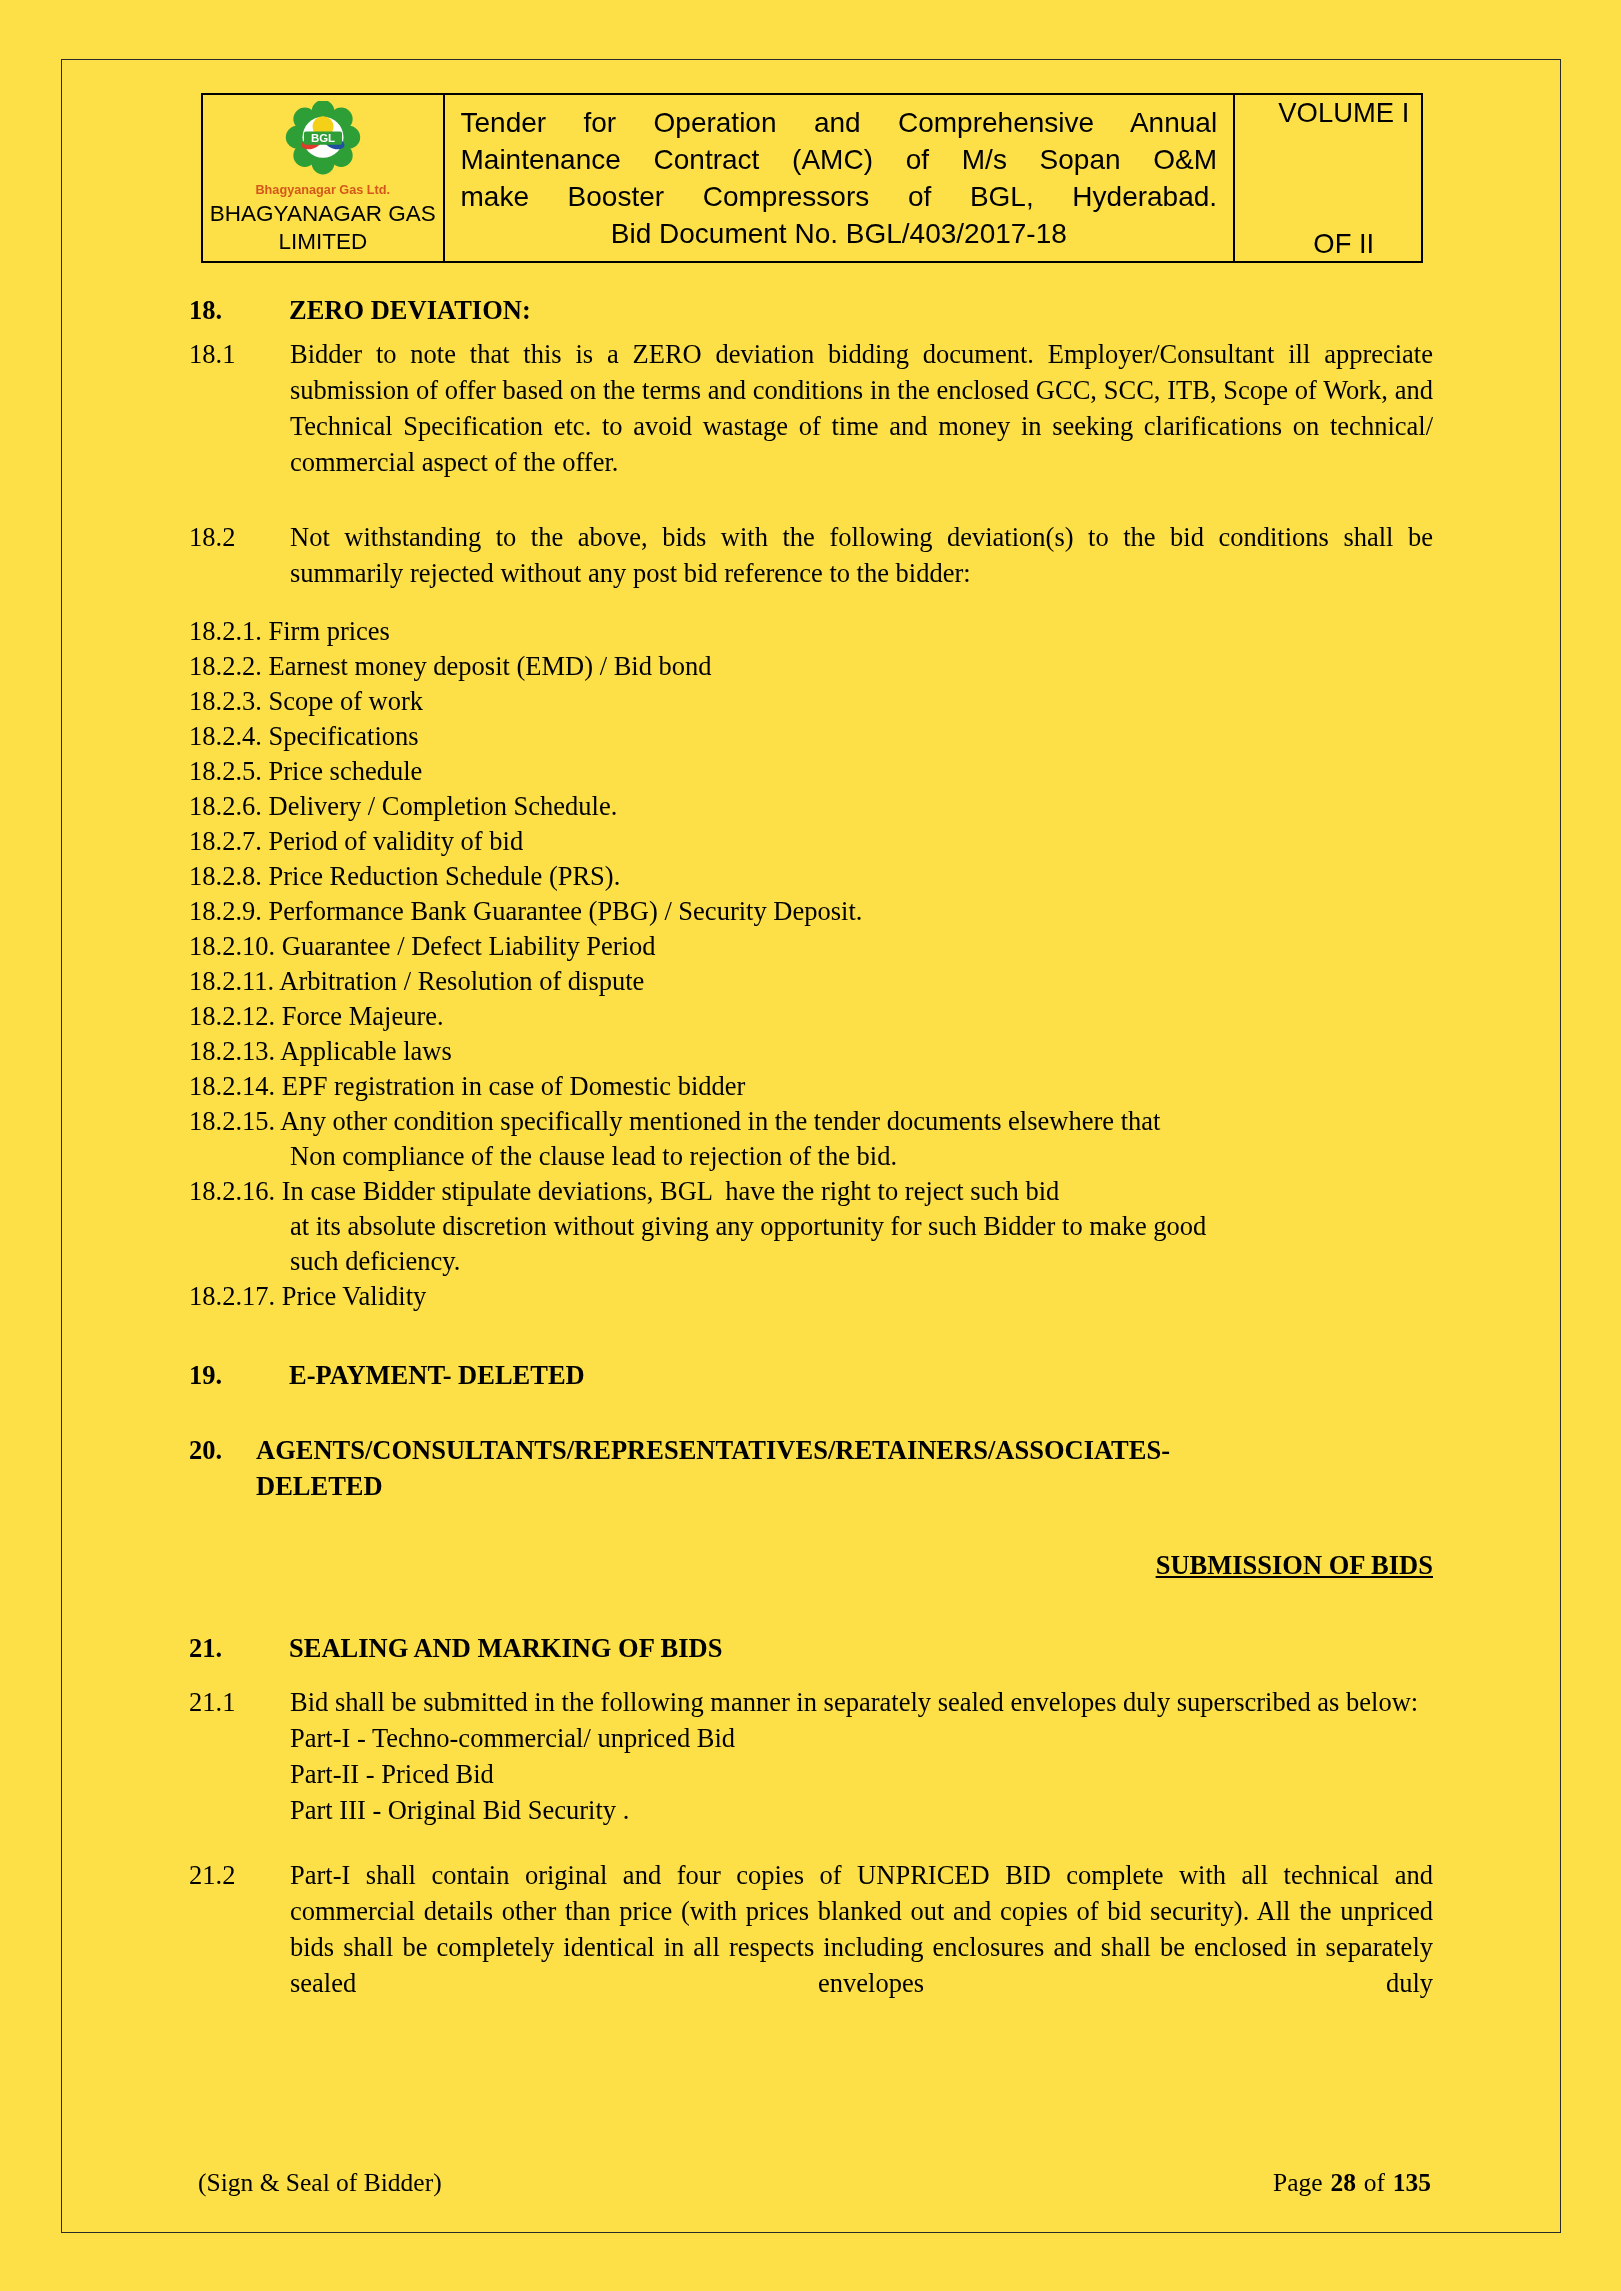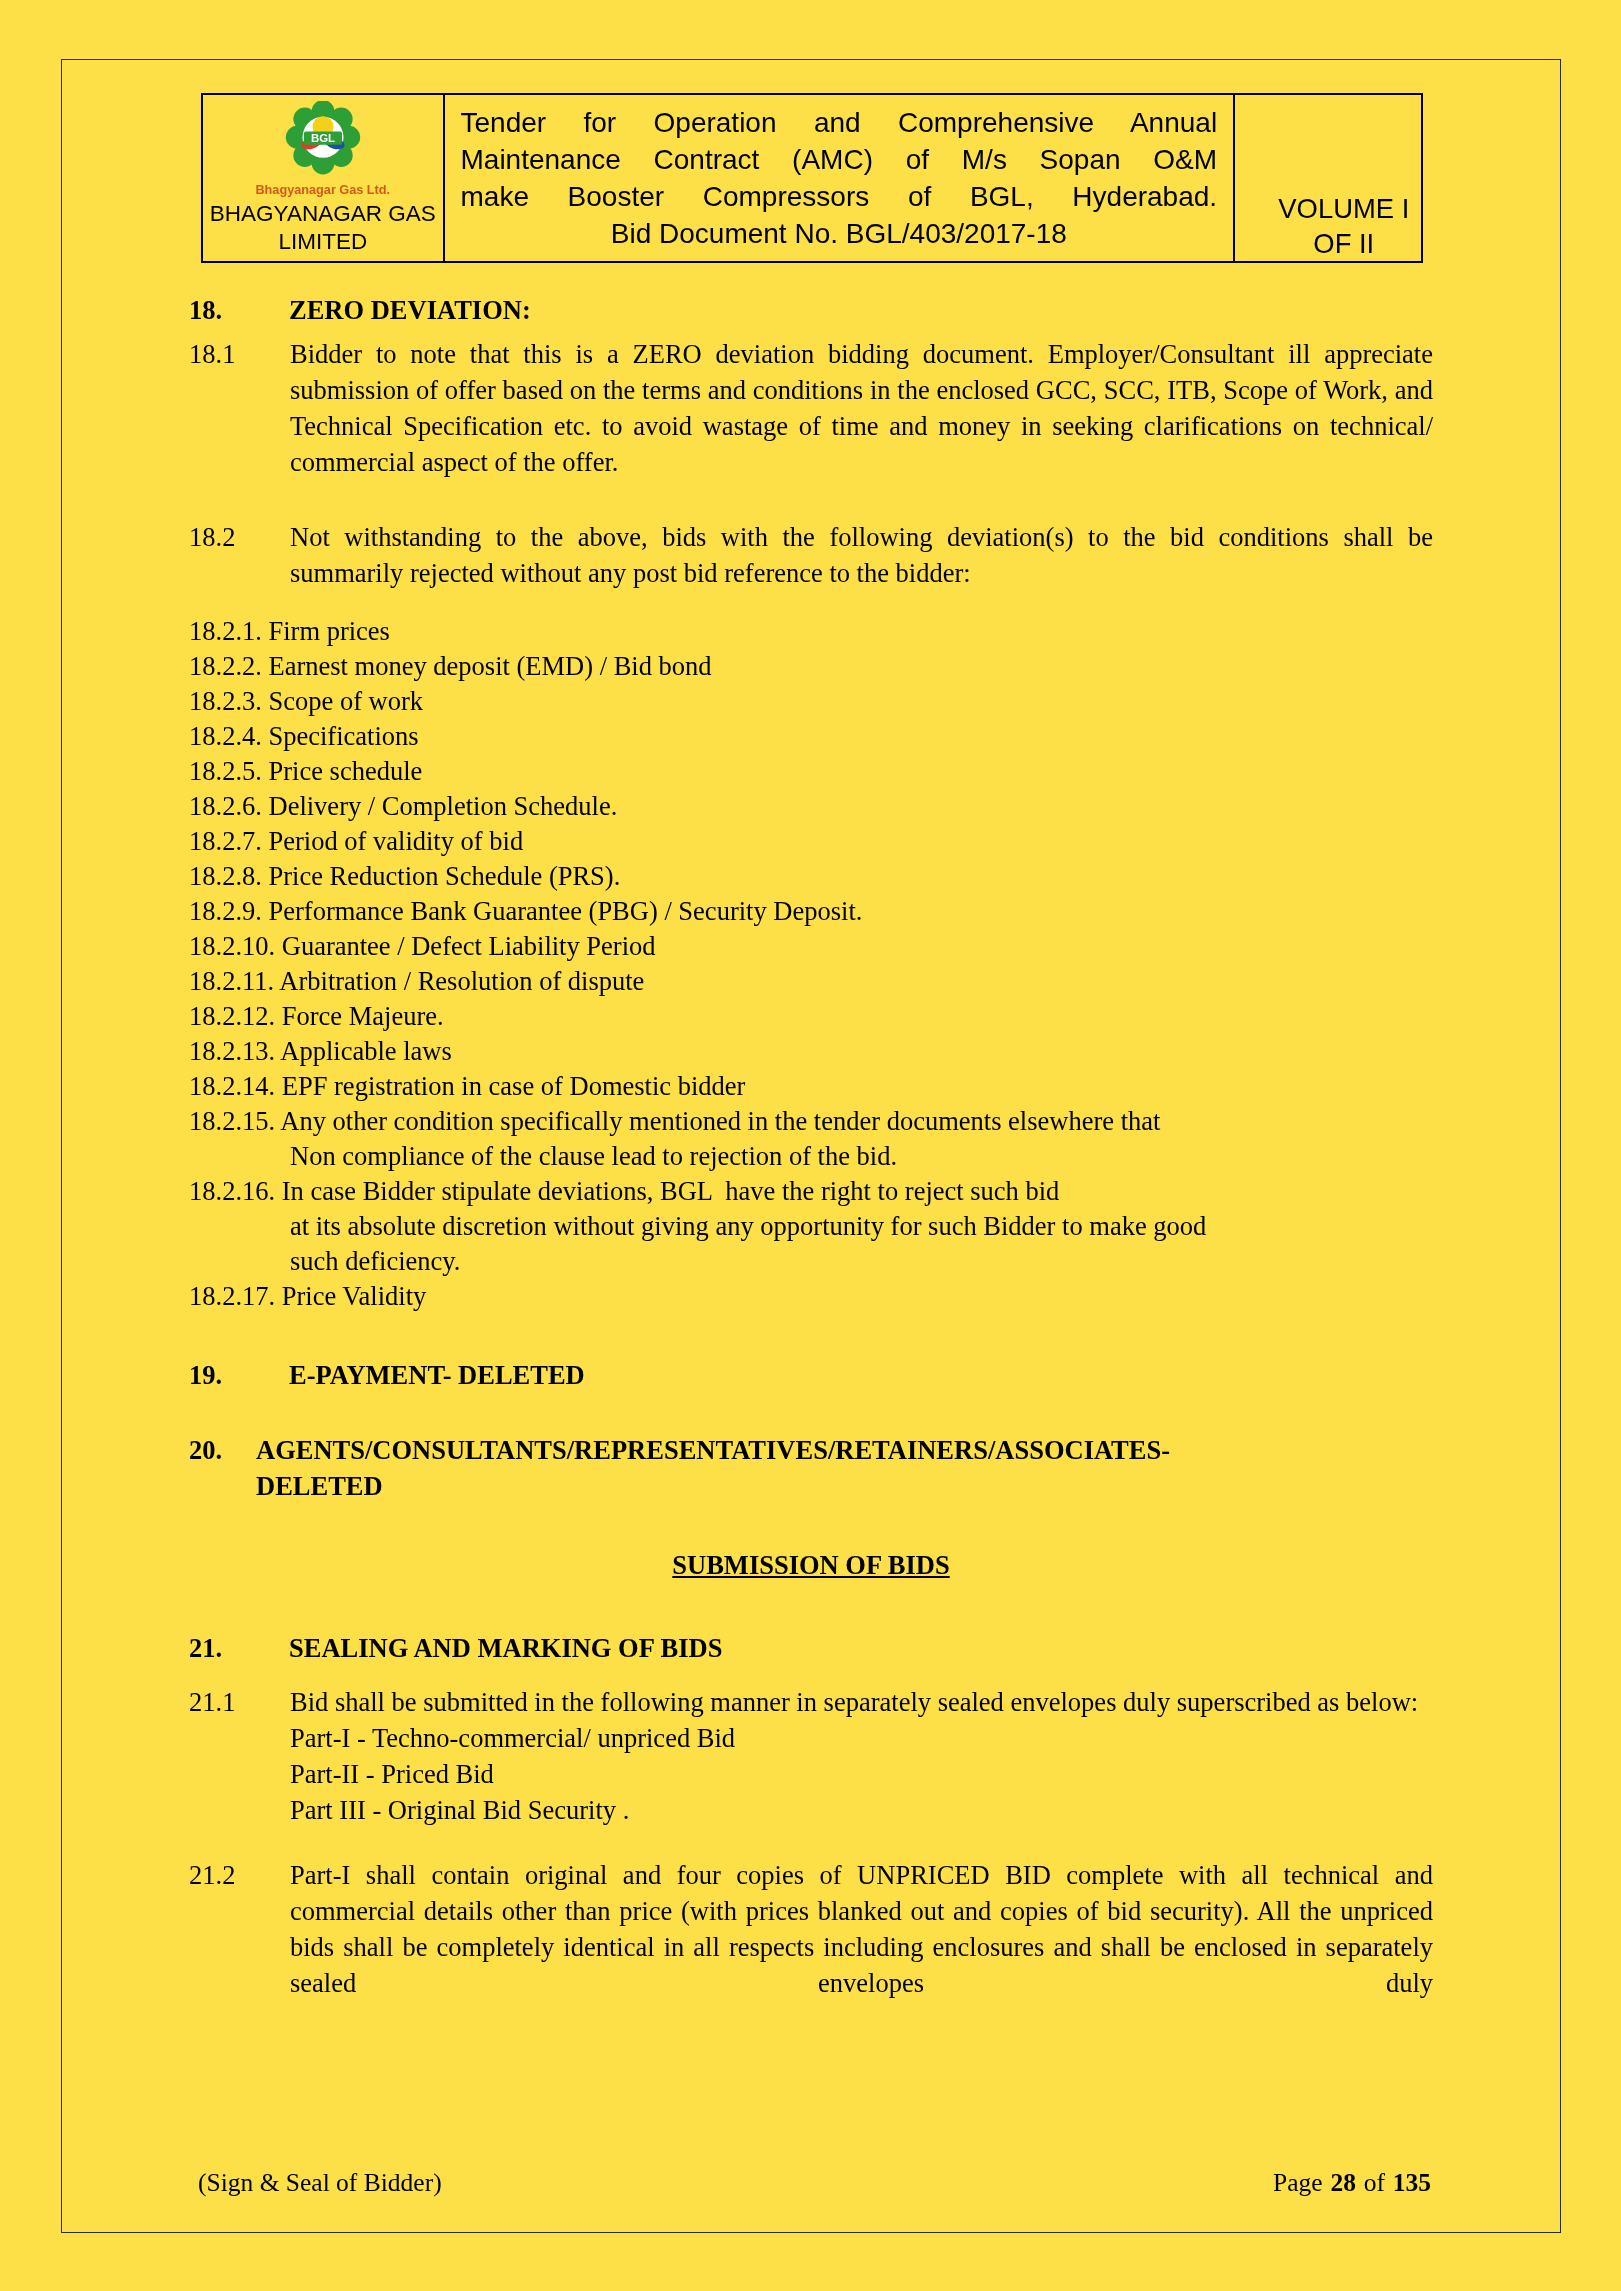--- a/index.html
+++ b/index.html
@@ -22,21 +22,21 @@
   .logo-cell {
     width:240px; flex:none; display:flex; flex-direction:column;
     align-items:center; justify-content:center; padding:5.9px 5.9px;
   }
   .title-cell {
     width:790px; flex:none; border-left:2px solid #000; padding:8.8px 15.7px;
     font-size:28px; line-height:37px;
   }
   .volume-cell {
     width:192px; flex:none; border-left:2px solid #000;
-    display:flex; flex-direction:column; align-items:center; justify-content:flex-end;
+    display:flex; flex-direction:column; align-items:center; justify-content:space-between;
     font-size:27.4px; line-height:35px;padding-left:28px;
   }
   .t-line { text-align:justify; text-align-last:justify; }
   .t-line-center { text-align:center; }
   .logo-tagline { font-size:12.7px; line-height:14.7px; color:#d4581c; font-weight:bold; }
   .org-name { font-size:22.5px; line-height:27.4px; text-align:center; margin-top:2.9px; color:#000; }
 
   
   .h-block { display:flex; font-weight:bold; font-size:26.5px; line-height:36px; }
   .h-num  { width:100px; flex:none; }
@@ -55,21 +55,21 @@
     text-align:center; font-weight:bold; text-decoration:underline;
     font-size:26.5px; line-height:36px;
   }
 
   .mt-sec18   { margin-top:29px; }
   .mt-c18-1   { margin-top:7.8px;  }
   .mt-c18-2   { margin-top:39px; }
   .mt-list    { margin-top:23.5px; }
   .mt-sec19   { margin-top:43px;justify-content:space-between; }
   .mt-sec20   { margin-top:39px; }
-  .mt-submit  { margin-top:43px; }
+  .mt-submit  { margin-top:43px;text-align:right; }
   .mt-sec21   { margin-top:47px; }
   .mt-c21-1   { margin-top:17.6px; }
   .mt-c21-2   { margin-top:29px; }
 
   
   .page-footer {
     position:absolute; left:198px; right:190px; bottom:94px;
     display:flex; justify-content:space-between; align-items:baseline;
     font-size:25.5px; line-height:31px;
   }

